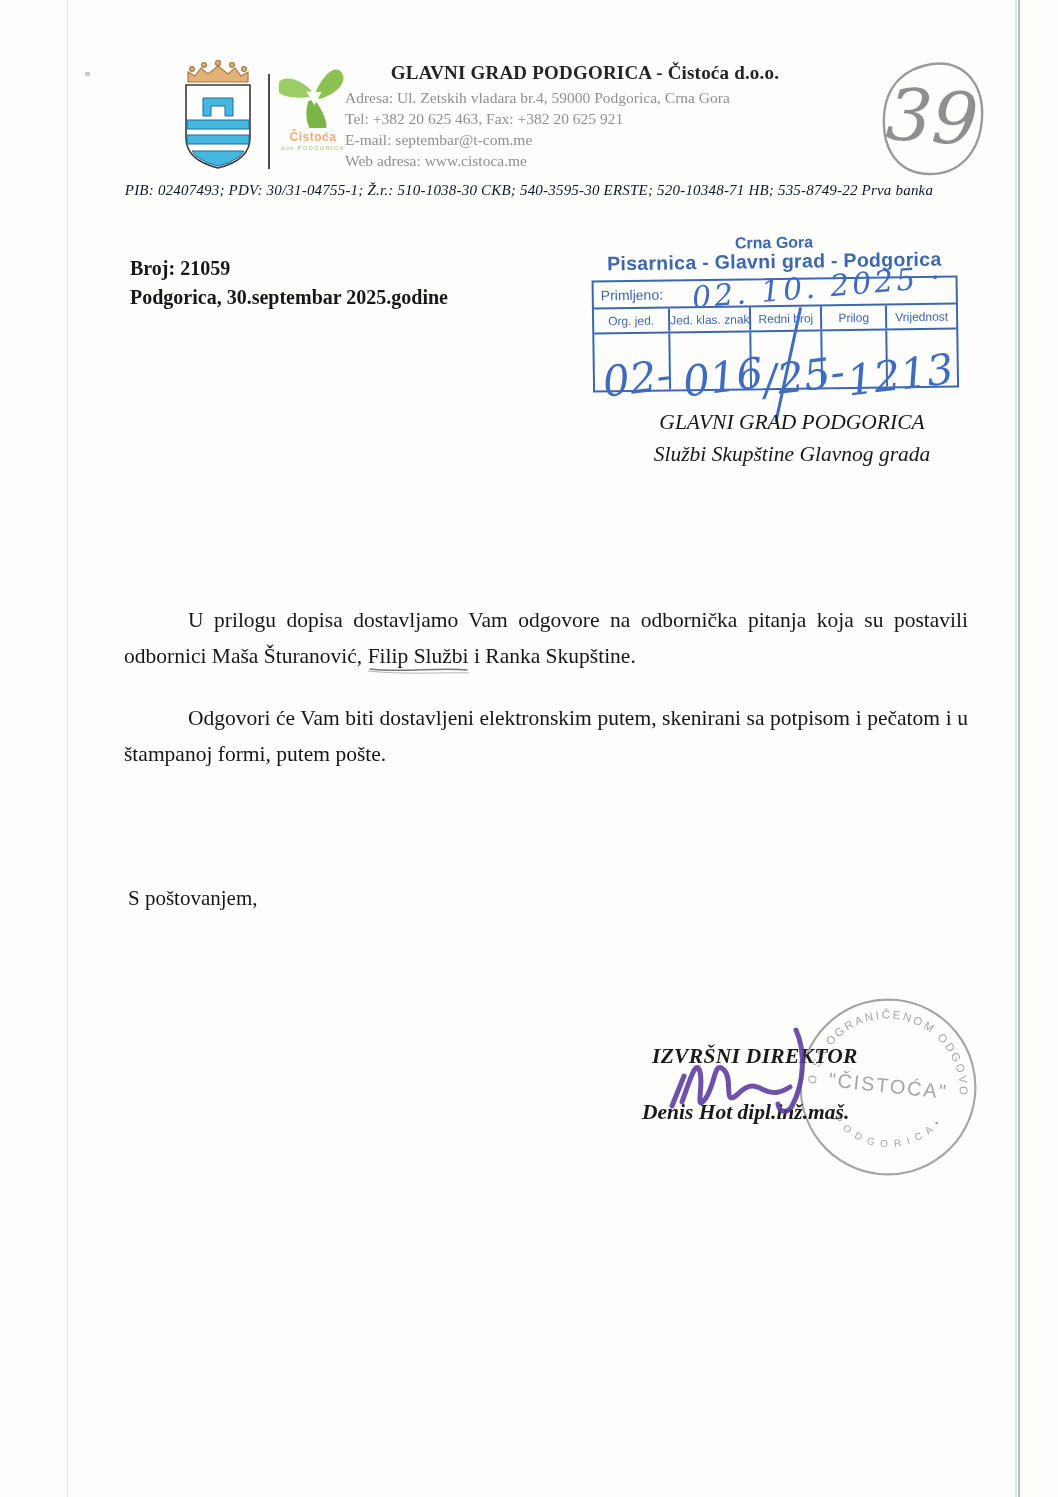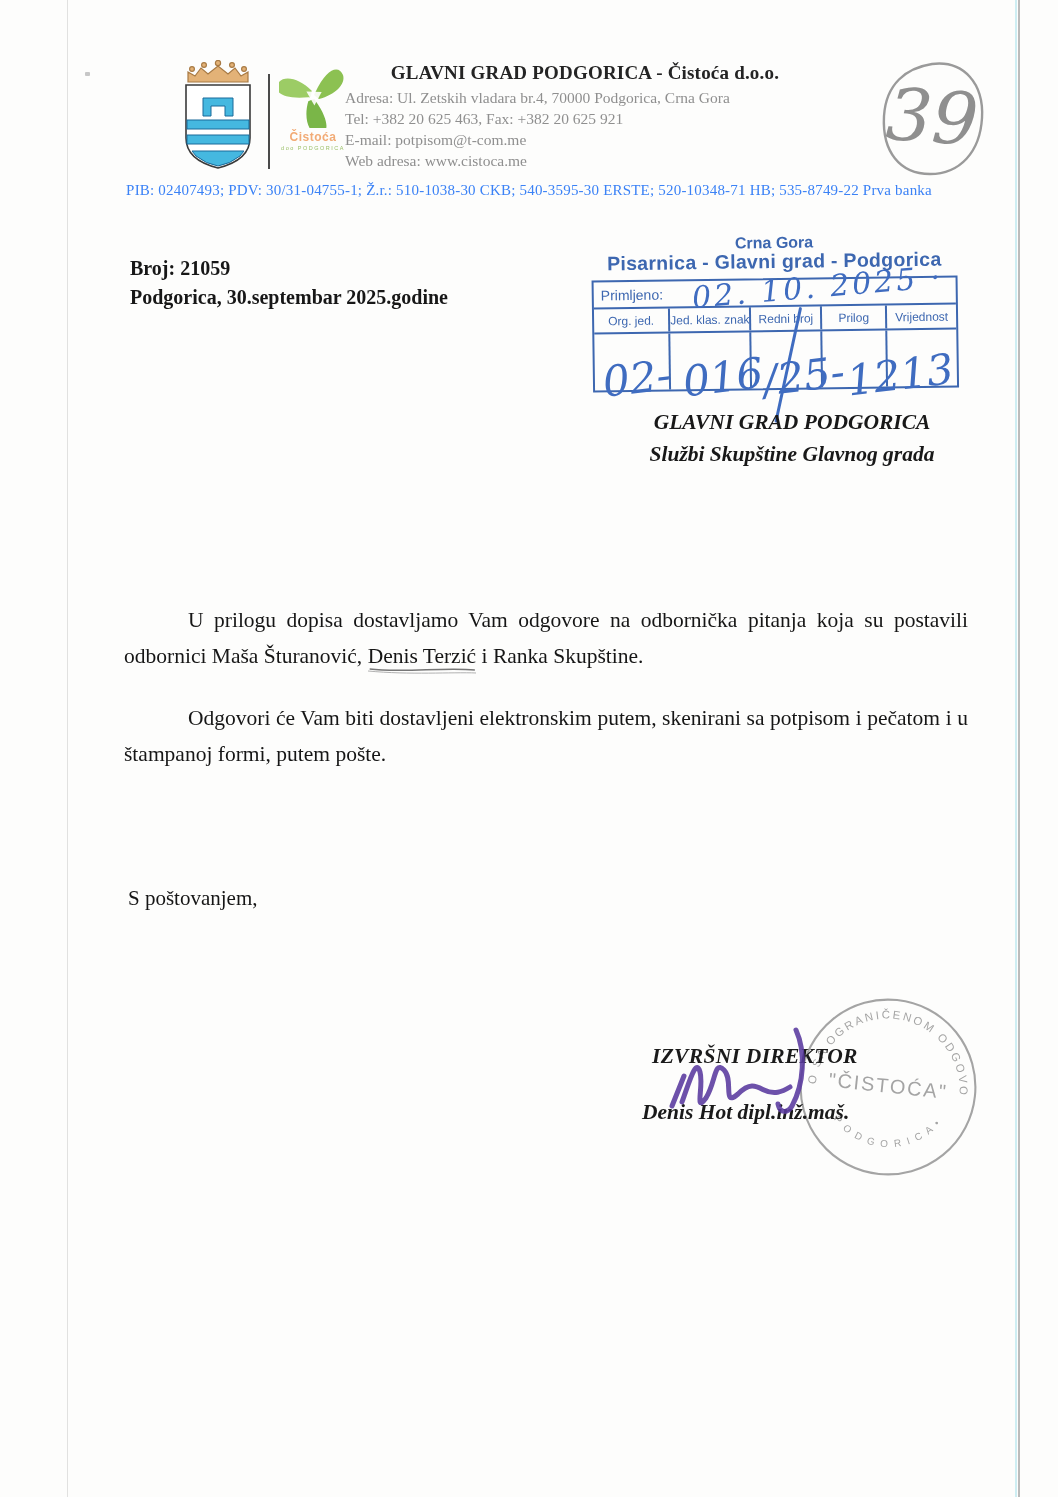--- a/index.html
+++ b/index.html
@@ -22,21 +22,21 @@
   
   .coa { position:absolute; left:170px; top:60px; }
   .lh-divider { position:absolute; left:268px; top:74px; width:2px; height:95px; background:#4a4a4a; }
   .logo-block { position:absolute; left:276px; top:62px; width:74px; text-align:center; }
   .logo-word { font-family:"Liberation Sans", sans-serif; font-weight:bold; font-size:12px; color:#f2ab76; letter-spacing:.5px; margin-top:-2px; }
   .logo-sub { font-family:"Liberation Sans", sans-serif; font-size:5.5px; color:#9cc06a; letter-spacing:1.5px; margin-top:1px; }
   .contact { position:absolute; left:345px; top:62px; width:480px; }
   .contact .title { font-size:19px; font-weight:bold; color:#242424; letter-spacing:.2px; margin-bottom:3px;text-align:center; }
   .contact .line { font-size:15.5px; color:#8f8f8f; line-height:21px; }
   .circled39 { position:absolute; left:872px; top:56px; }
-  .reg-line { position:absolute; left:0; top:182px; width:1058px; text-align:center; font-size:15px; color:#3b82f6; letter-spacing:.2px; }
+  .reg-line { position:absolute; left:0; top:182px; width:1058px; text-align:center; font-size:15px; color:#0f172a; letter-spacing:.2px;font-style:italic; }
 
   
   .ref { position:absolute; left:130px; top:254px; font-weight:bold; font-size:20px; line-height:29px; color:#171717; }
 
   
   .receipt { position:absolute; left:592px; top:234px; width:366px; transform:rotate(-0.8deg); color:#3d67b0; }
   .receipt .head1 { text-align:center; font-family:"Liberation Sans", sans-serif; font-weight:bold; font-size:16px; }
   .receipt .head2 { text-align:center; font-family:"Liberation Sans", sans-serif; font-weight:bold; font-size:19.5px; margin-top:-2px; letter-spacing:.3px; }
   .rtable { position:relative; border:2.5px solid #3d67b0; margin-top:5px; }
   .rrow1 { height:27px; display:flex; align-items:center; padding-left:7px;
@@ -49,21 +49,21 @@
   .cell.c1 { width:21%; } .cell.c2 { width:22.5%; } .cell.c3 { width:19.5%; }
   .cell.c4 { width:18%; } .cell.c5 { width:19%; border-right:none !important; }
   .hand { position:absolute; font-family:"DejaVu Serif", serif; font-style:italic; color:#3f6cc0; }
   .hand-date { left:98px; top:-10px; font-size:30px; transform:rotate(-4deg); letter-spacing:3px; white-space:nowrap; }
   .hand-v { font-size:42px; top:72px; transform:rotate(-6deg); }
   .hv1 { left:8px; } .hv2 { left:88px; } .hv3 { left:168px; } .hv4 { left:252px; }
   .pen-slash { position:absolute; left:192px; top:26px; width:3px; height:118px; background:#3f6cc0; transform:rotate(13deg); border-radius:2px; }
 
   
   .recipient { position:absolute; left:596px; top:406px; width:392px; text-align:center;
-               font-weight:bold; font-style:italic; font-size:21.5px; line-height:32px; color:#181818; }
+               font-weight:normal; font-style:italic; font-size:21.5px; line-height:32px; color:#181818; }
 
   
   .body-p { position:absolute; left:124px; width:844px; font-size:21.5px; line-height:36px;
             text-align:justify; text-indent:64px; color:#161616; }
   .p1 { top:602px; } .p2 { top:700px; }
   .closing { position:absolute; left:128px; top:886px; font-size:21px; color:#161616; }
   .u-wrap { position:relative; white-space:nowrap; }
   .u-wrap svg { position:absolute; left:0; bottom:-7px; width:100%; height:10px; }
 
   
@@ -111,23 +111,23 @@
           <path d="M0 -10 L8 3 L-8 3 Z" fill="#ffffff" transform="rotate(60)" opacity=".9"></path>
         </g>
       </g>
     </svg>
     <div class="logo-word">Čistoća</div>
     <div class="logo-sub">doo PODGORICA</div>
   </div>
 
   <div class="contact">
     <div class="title">GLAVNI GRAD PODGORICA - Čistoća d.o.o.</div>
-    <div class="line">Adresa: Ul. Zetskih vladara br.4, 70000 Podgorica, Crna Gora</div>
+    <div class="line">Adresa: Ul. Zetskih vladara br.4, 59000 Podgorica, Crna Gora</div>
     <div class="line">Tel: +382 20 625 463, Fax: +382 20 625 921</div>
-    <div class="line">E-mail: potpisom@t-com.me</div>
+    <div class="line">E-mail: septembar@t-com.me</div>
     <div class="line">Web adresa: www.cistoca.me</div>
   </div>
 
   <svg class="circled39" width="122" height="128" viewBox="0 0 122 128">
     <path d="M60 8 C 92 4 112 28 110 62 C 108 96 88 118 58 118 C 28 118 10 96 12 60 C 14 28 34 12 60 8 Z" fill="none" stroke="#9a9a9a" stroke-width="2.4" stroke-linecap="round"></path>
     <text x="60" y="86" text-anchor="middle" font-family="DejaVu Serif, serif" font-style="italic" font-size="72" fill="#8f8f8f" transform="rotate(4 60 64)">39</text>
   </svg>
 
   <div class="reg-line">PIB: 02407493; PDV: 30/31-04755-1; Ž.r.: 510-1038-30 CKB; 540-3595-30 ERSTE; 520-10348-71 HB; 535-8749-22 Prva banka</div>
 
@@ -164,21 +164,21 @@
       <div class="hand hand-v hv4">1213</div>
       <div class="pen-slash"></div>
     </div>
   </div>
 
   <div class="recipient">
     <div>GLAVNI GRAD PODGORICA</div>
     <div>Službi Skupštine Glavnog grada</div>
   </div>
 
-  <div class="body-p p1"><span>U prilogu dopisa dostavljamo Vam odgovore na odbornička pitanja koja su postavili odbornici Maša Šturanović, </span><span class="u-wrap"><span>Denis Terzić</span><svg viewBox="0 0 130 10" preserveAspectRatio="none">
+  <div class="body-p p1"><span>U prilogu dopisa dostavljamo Vam odgovore na odbornička pitanja koja su postavili odbornici Maša Šturanović, </span><span class="u-wrap"><span>Filip Službi</span><svg viewBox="0 0 130 10" preserveAspectRatio="none">
           <path d="M2 4 C 40 8 92 2 128 5" fill="none" stroke="#777" stroke-width="1.6"></path>
           <path d="M0 6 C 50 10 100 7 130 8" fill="none" stroke="#aaa" stroke-width="1"></path>
         </svg></span><span> i Ranka Skupštine.</span></div>
 
   <div class="body-p p2">Odgovori će Vam biti dostavljeni elektronskim putem, skenirani sa potpisom i pečatom i u štampanoj formi, putem pošte.</div>
 
   <div class="closing">S poštovanjem,</div>
 
   <svg class="seal" width="190" height="190" viewBox="0 0 200 200">
     <defs>

